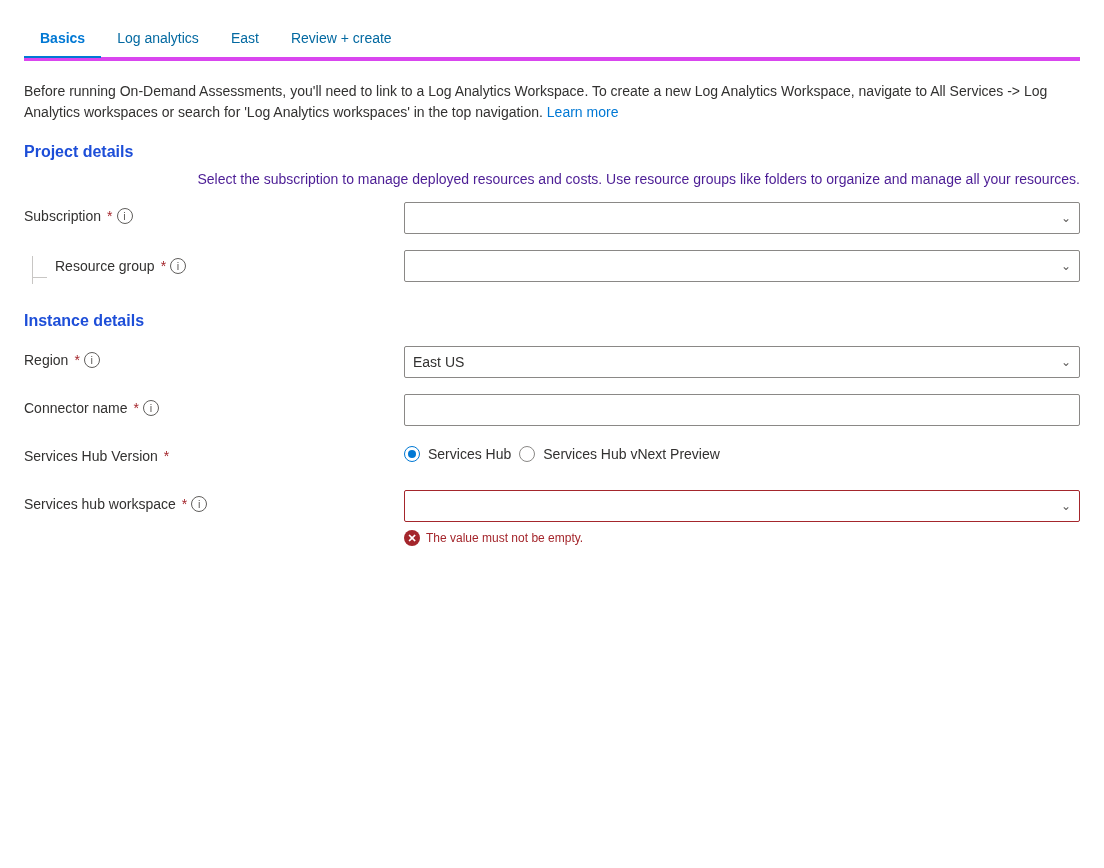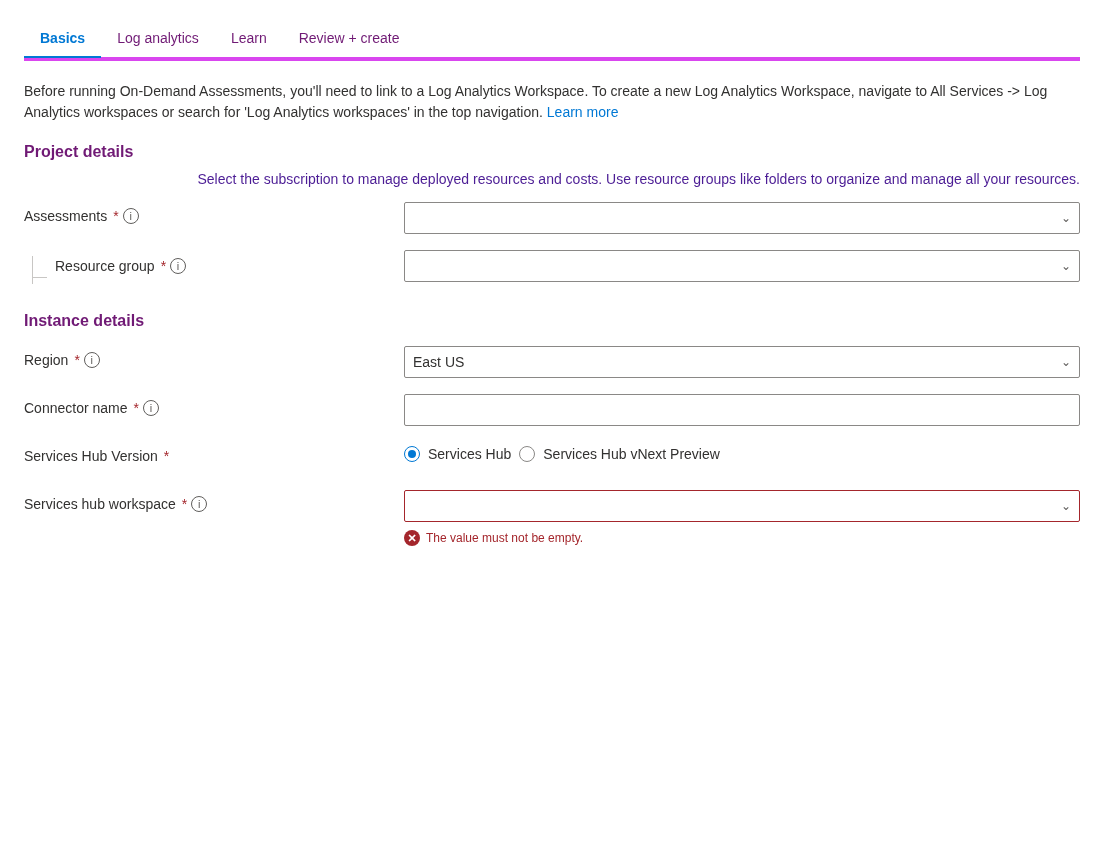--- a/index.html
+++ b/index.html
@@ -14,21 +14,21 @@
     
     .tabs {
       display: flex;
       border-bottom: 4px solid #d946ef;
       margin-bottom: 20px;
     }
     .tab {
       padding: 10px 16px;
       cursor: pointer;
       font-size: 14px;
-      color: #701a75;
+      color: #0369a1;
       border-bottom: 2px solid transparent;
       margin-bottom: -1px;
       white-space: nowrap;
     }
     .tab.active {
       border-bottom: 2px solid #0078d4;
       color: #0078d4;
       font-weight: 600;
     }
 
@@ -46,21 +46,21 @@
 
     .learn-more {
       color: #0078d4;
       text-decoration: none;
       cursor: pointer;
     }
 
     .section-title {
       font-size: 16px;
       font-weight: 600;
-      color: #701a75;
+      color: #1d4ed8;
       margin-bottom: 8px;
     }
 
     .section-description {
       font-size: 14px;
       color: #4c1d95;
       line-height: 1.5;
       margin-bottom: 12px;
       text-align: right;
     }
@@ -237,39 +237,39 @@
 <div class="content">
 
   <div class="tabs">
     <div class="tab active">
       <span>Basics</span>
     </div>
     <div class="tab">
       <span>Log analytics</span>
     </div>
     <div class="tab">
-      <span>Learn</span>
+      <span>East</span>
     </div>
     <div class="tab">
       <span>Review + create</span>
     </div>
   </div>
 
   <p class="description">
     <span>Before running On-Demand Assessments, you'll need to link to a Log Analytics Workspace. To create a new Log Analytics Workspace, navigate to All Services -&gt; Log Analytics workspaces or search for 'Log Analytics workspaces' in the top navigation.</span>
     <a class="learn-more">Learn more</a>
   </p>
 
   <div>
     <div class="section-title">Project details</div>
     <p class="section-description">Select the subscription to manage deployed resources and costs. Use resource groups like folders to organize and manage all your resources.</p>
 
     <div class="form-row">
       <div class="form-label-col">
-        <span class="form-label">Assessments</span>
+        <span class="form-label">Subscription</span>
         <span class="required">*</span>
         <span class="info-icon">i</span>
       </div>
       <div class="form-control-col">
         <div class="dropdown">
           <span></span>
           <span class="dropdown-chevron">⌄</span>
         </div>
       </div>
     </div>

